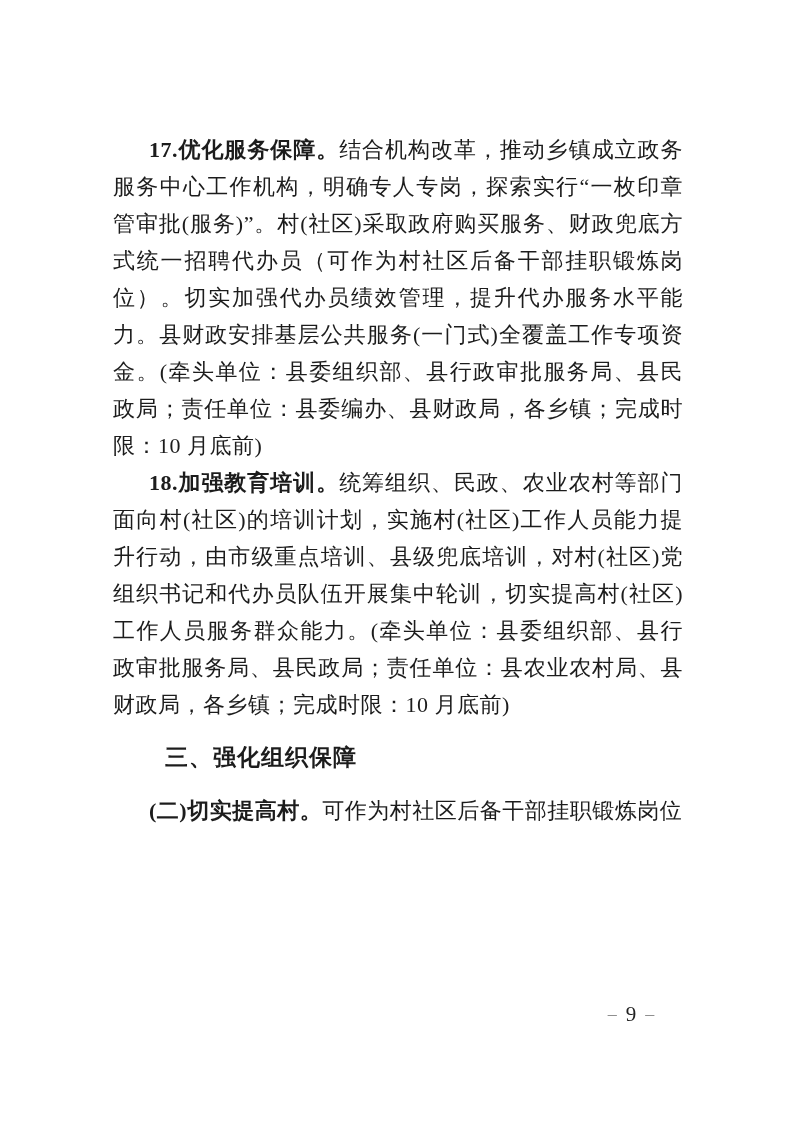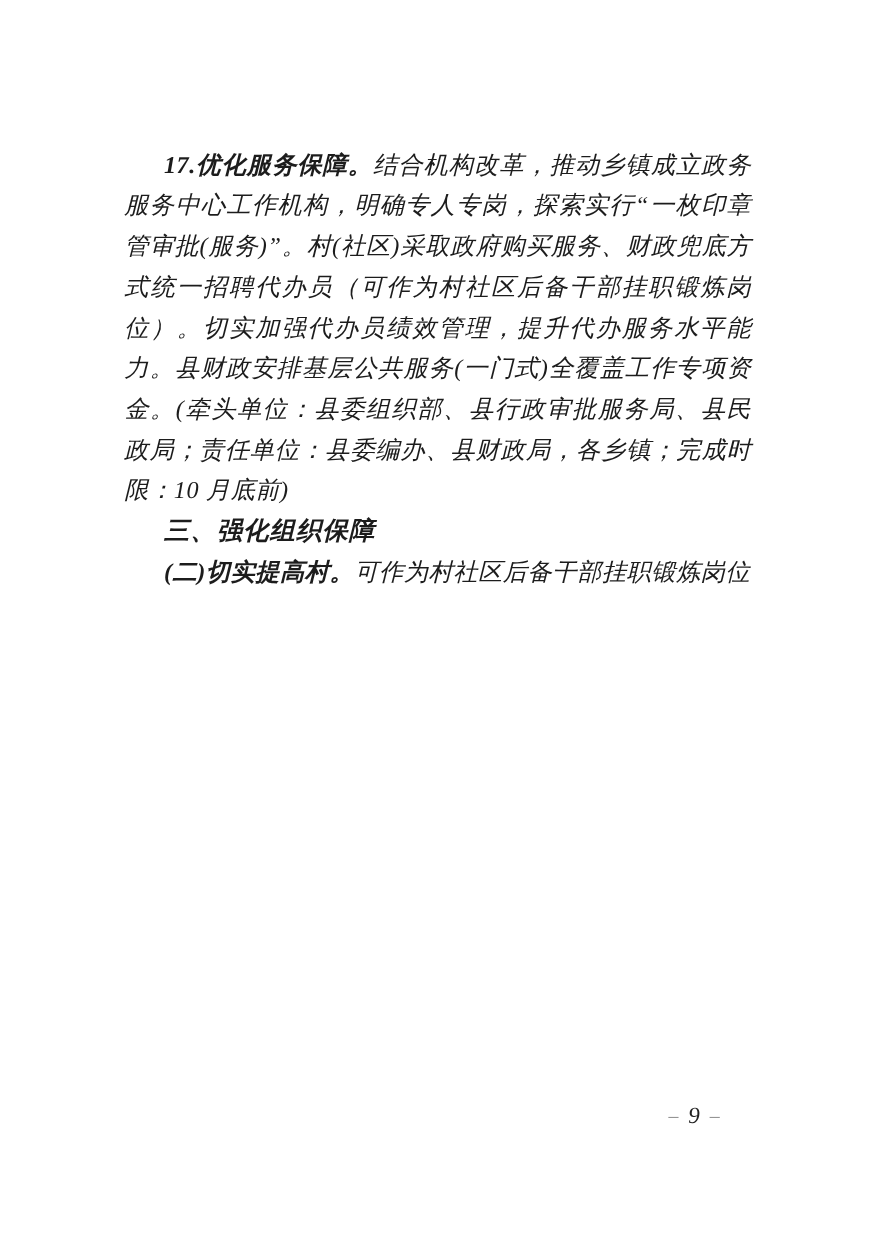--- a/index.html
+++ b/index.html
@@ -8,42 +8,41 @@
     background: #ffffff;
   }
   .page {
     position: relative;
     width: 793px;
     height: 1122px;
     background: #ffffff;
     overflow: hidden;
     font-family: "Liberation Serif", "DejaVu Serif", serif;
     color: #1c1c1c;
-    font-style: italic;
   }
   .content {
     position: absolute;
     left: 113px;
     top: 131px;
     width: 570px;
   }
   .para {
     margin: 0;
     font-size: 22px;
     line-height: 37px;
     text-align: justify;
     text-justify: inter-character;
     text-indent: 36px;
     letter-spacing: 0.5px;
   }
   .para .lead {
     font-weight: bold;
   }
   .section-heading {
-    margin: 0;
+    margin: 16px;
     font-size: 23px;
     line-height: 37px;
     text-indent: 36px;
     font-weight: bold;
     font-family: "Liberation Sans", "DejaVu Sans", sans-serif;
     letter-spacing: 1px;
   }
   .footer-pagenum {
     position: absolute;
     left: 596px;
@@ -67,20 +66,21 @@
   }
 </style>
 </head>
 <body>
 
 <div class="page">
   <div class="content">
 
     <p class="para"><span class="lead">17.优化服务保障。</span><span>结合机构改革，推动乡镇成立政务服务中心工作机构，明确专人专岗，探索实行“一枚印章管审批(服务)”。村(社区)采取政府购买服务、财政兜底方式统一招聘代办员（可作为村社区后备干部挂职锻炼岗位）。切实加强代办员绩效管理，提升代办服务水平能力。县财政安排基层公共服务(一门式)全覆盖工作专项资金。(牵头单位：县委组织部、县行政审批服务局、县民政局；责任单位：县委编办、县财政局，各乡镇；完成时限：10 月底前)</span></p>
 
+    <p class="para"><span class="lead">18.加强教育培训。</span><span>统筹组织、民政、农业农村等部门面向村(社区)的培训计划，实施村(社区)工作人员能力提升行动，由市级重点培训、县级兜底培训，对村(社区)党组织书记和代办员队伍开展集中轮训，切实提高村(社区)工作人员服务群众能力。(牵头单位：县委组织部、县行政审批服务局、县民政局；责任单位：县农业农村局、县财政局，各乡镇；完成时限：10 月底前)</span></p>
 
     <p class="section-heading">三、强化组织保障</p>
 
 
     <p class="para"><span class="lead">(二)切实提高村。</span><span>可作为村社区后备干部挂职锻炼岗位</span></p>
 
   </div>
 
   <div class="footer-pagenum">
     <span class="dash">–</span>

